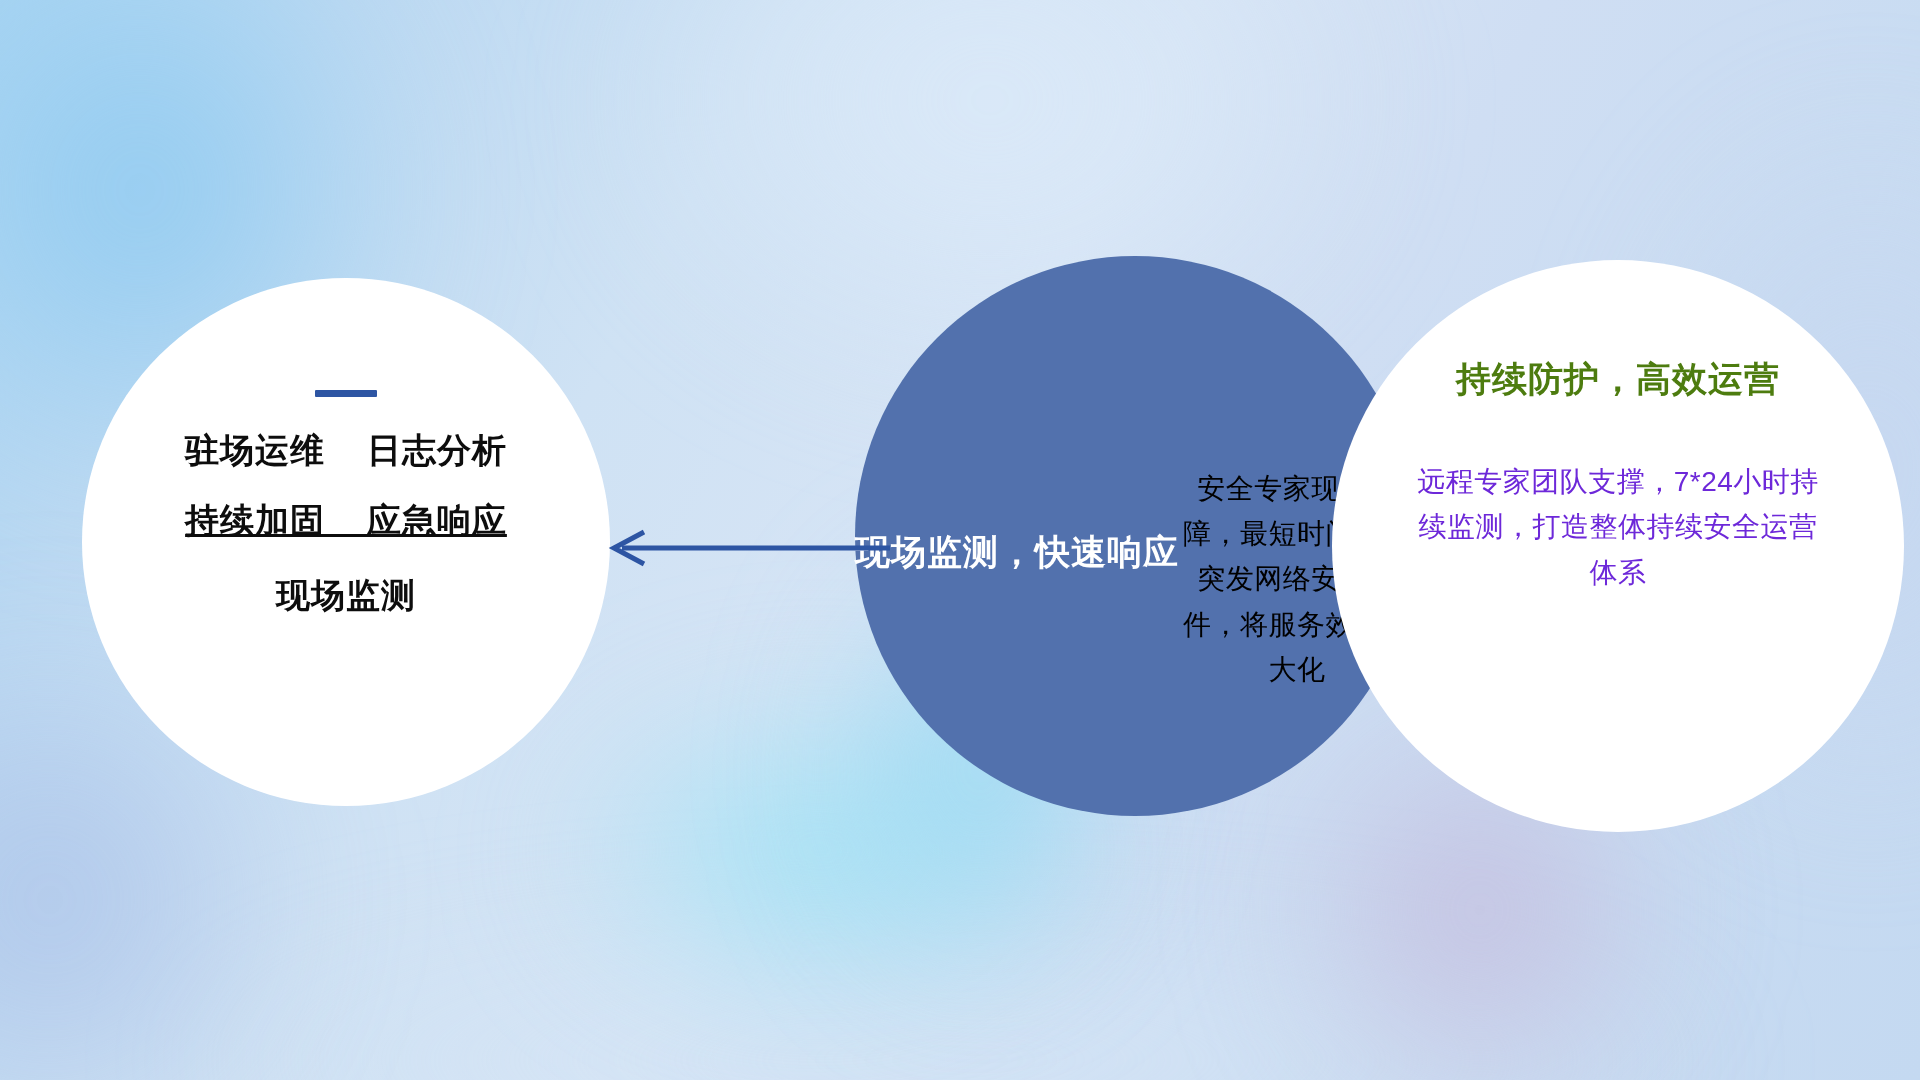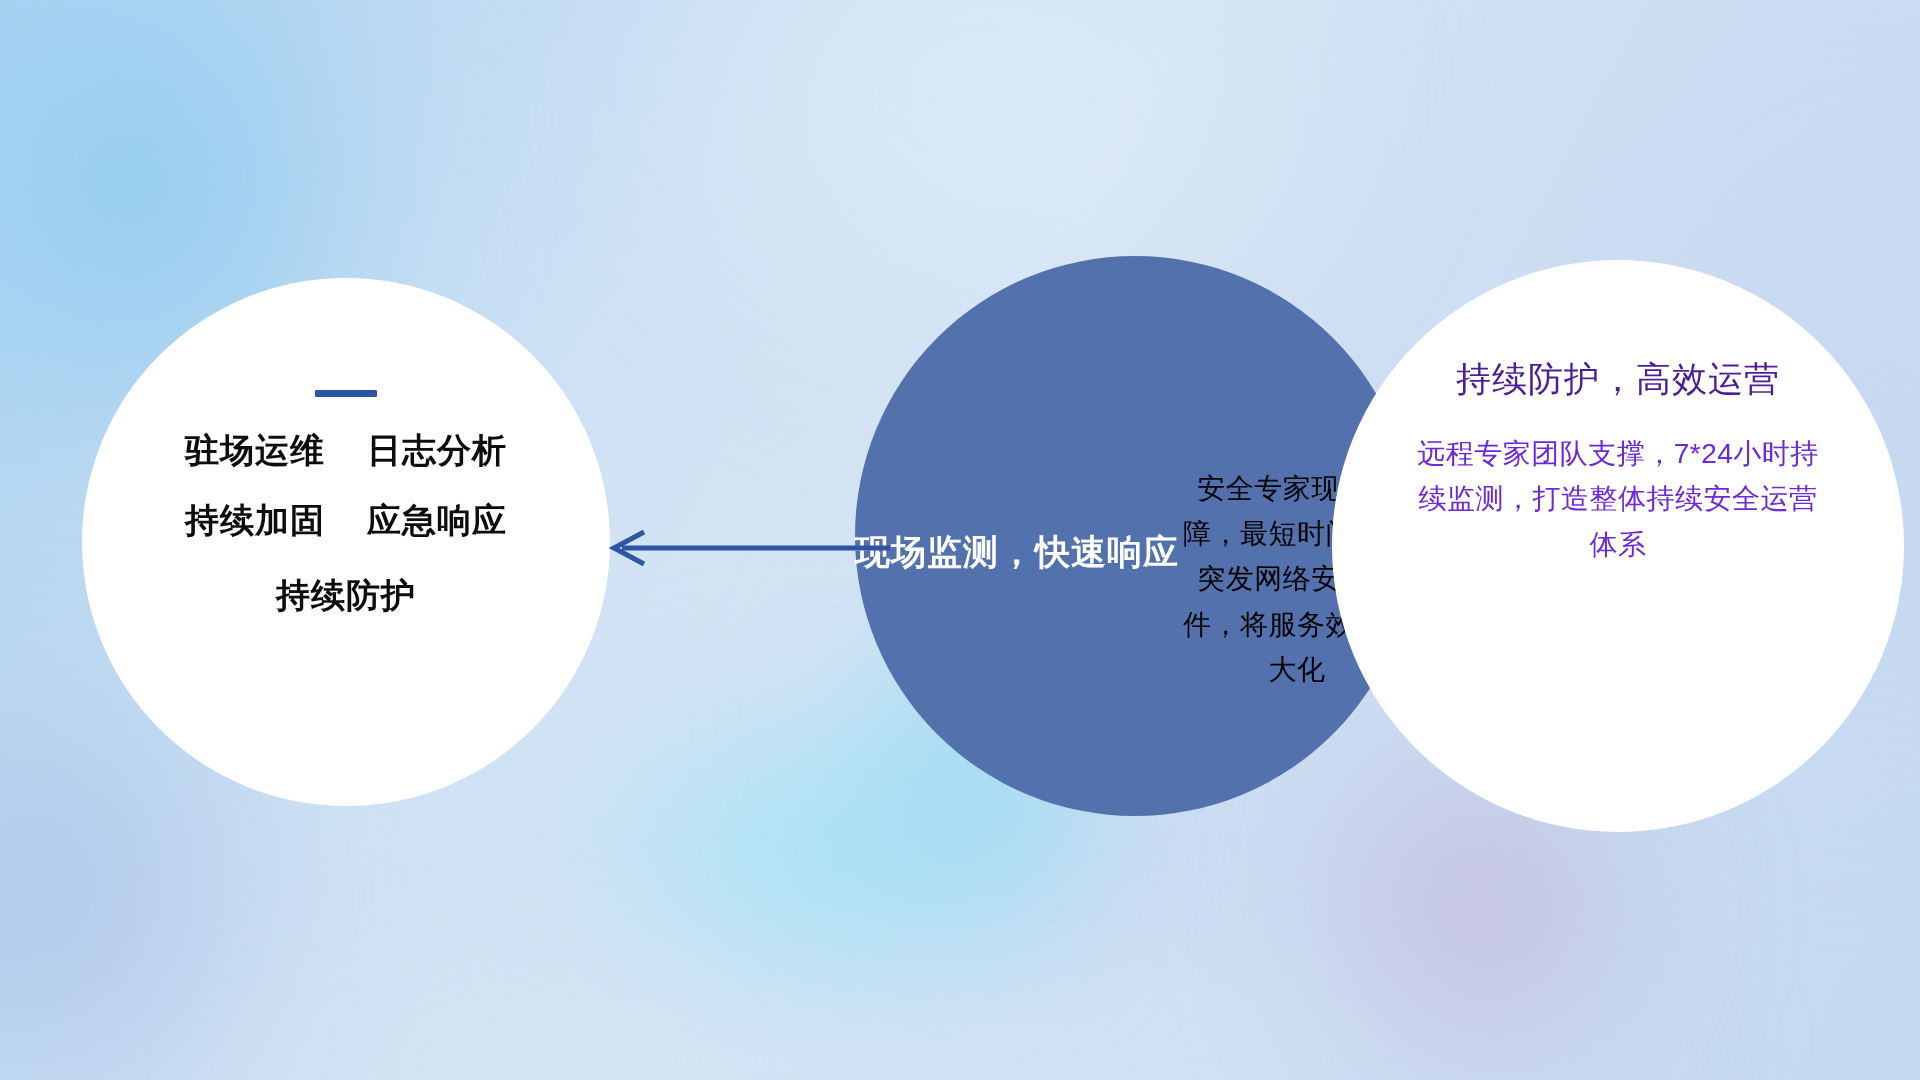--- a/index.html
+++ b/index.html
@@ -74,21 +74,21 @@
   .dash {
     width:62px; height:7px; background:#2d55a3; border-radius:1px;
     margin-bottom:36px;
   }
   .left-line {
     font-size:34px; font-weight:bold; color:#0d0d0d;
     letter-spacing:1px; line-height:1.05;
     white-space:pre;
   }
   .left-line.l1 { margin-bottom:34px; }
-  .left-line.l2 { margin-bottom:40px; }
+  .left-line.l2 { margin-bottom:40px;text-decoration:underline; }
 
   #circle-mid {
     left:855px; top:256px; width:560px; height:560px;
     background:#5271ad;
     display:flex; flex-direction:row;
     align-items:center; justify-content:flex-start;
     padding-top:86px;
     z-index:2;
   }
   .mid-title {
@@ -103,23 +103,23 @@
 
   #circle-right {
     left:1332px; top:260px; width:572px; height:572px;
     background:#ffffff;
     display:flex; flex-direction:column;
     align-items:center; justify-content:flex-start;
     padding-top:96px;
     z-index:3;
   }
   .right-title {
-    font-size:35px; font-weight:normal; color:#4c1d95;
+    font-size:35px; font-weight:bold; color:#4d7c0f;
     letter-spacing:1px; white-space:nowrap;
-    margin-bottom:28px;
+    margin-bottom:56px;
   }
   .right-body {
     font-size:28px; color:#6d28d9; line-height:1.62;
     text-align:center; width:420px; letter-spacing:0.5px;
   }
 
   
   #arrow { position:absolute; left:600px; top:520px; width:290px; height:56px; z-index:4; }
 </style>
 </head>
@@ -134,21 +134,21 @@
   <div class="glow glow-cyan-2"></div>
   <div class="glow glow-purple"></div>
   <div class="glow glow-leftbottom"></div>
   <div class="glow glow-right"></div>
 </div>
 
 <div class="circle" id="circle-left">
   <div class="dash"></div>
   <div class="left-line l1">驻场运维    日志分析</div>
   <div class="left-line l2">持续加固    应急响应</div>
-  <div class="left-line l3">持续防护</div>
+  <div class="left-line l3">现场监测</div>
 </div>
 
 <div id="arrow">
   <svg width="290" height="56" viewBox="0 0 290 56" xmlns="http://www.w3.org/2000/svg">
     <line x1="22" y1="28" x2="290" y2="28" stroke="#2d55a3" stroke-width="5"></line>
     <polyline points="44,12 14,28 44,44" fill="none" stroke="#2d55a3" stroke-width="5" stroke-linejoin="miter" stroke-linecap="butt"></polyline>
   </svg>
 </div>
 
 <div class="circle" id="circle-mid">

